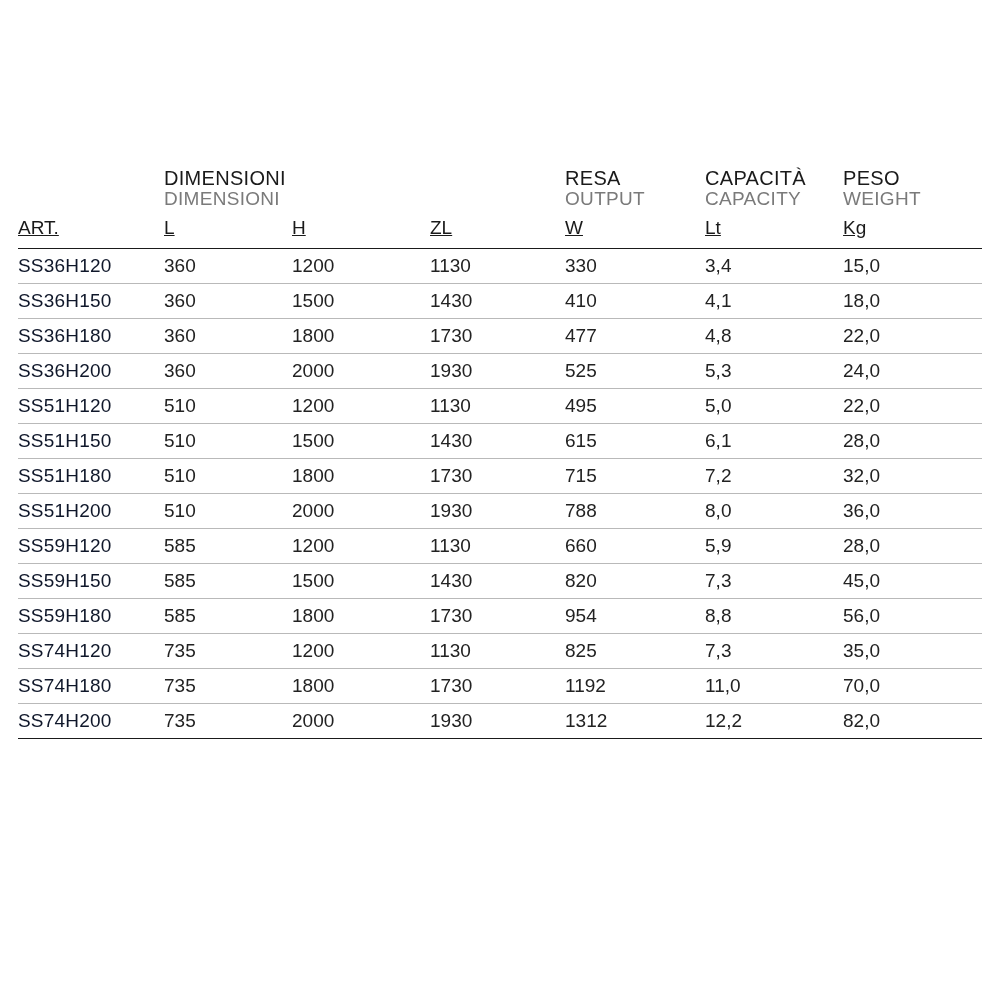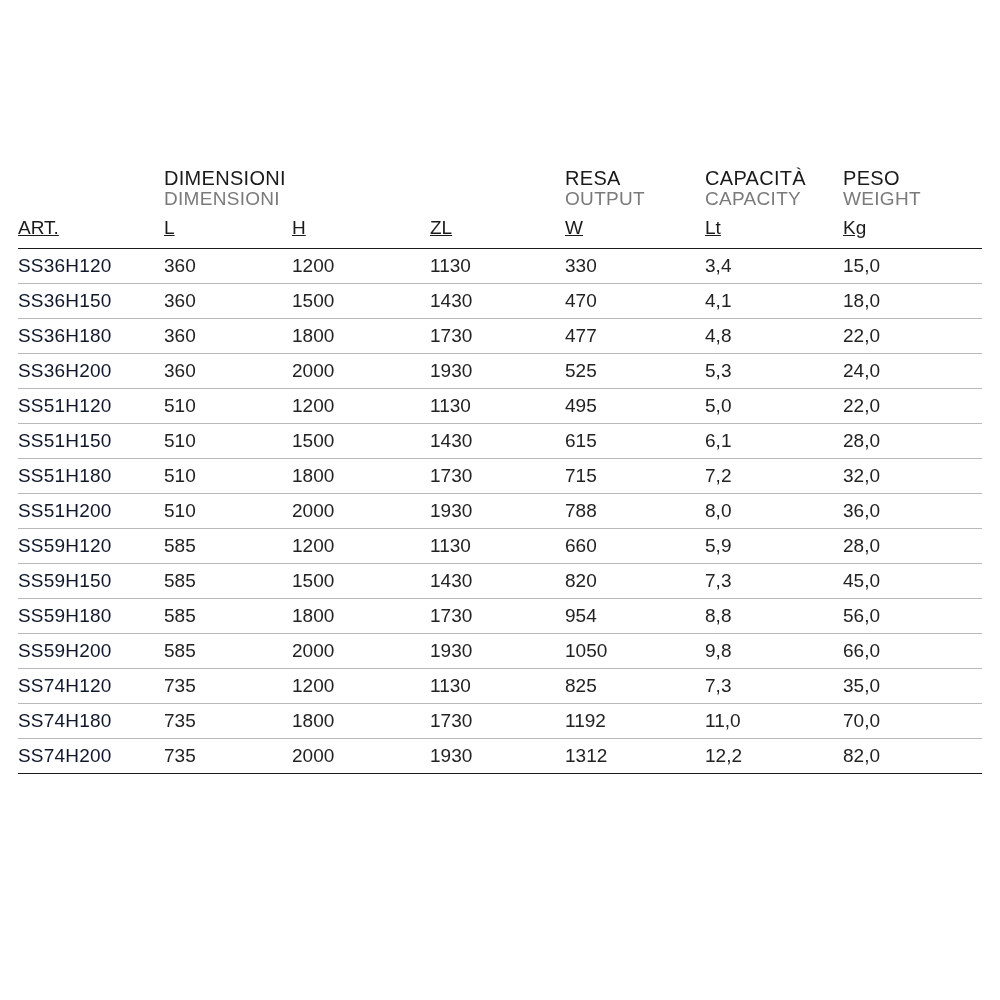--- a/index.html
+++ b/index.html
@@ -146,21 +146,21 @@
         <td>1130</td>
         <td>330</td>
         <td>3,4</td>
         <td>15,0</td>
       </tr>
       <tr class="data-row">
         <td class="art">SS36H150</td>
         <td>360</td>
         <td>1500</td>
         <td>1430</td>
-        <td>470</td>
+        <td>410</td>
         <td>4,1</td>
         <td>18,0</td>
       </tr>
       <tr class="data-row">
         <td class="art">SS36H180</td>
         <td>360</td>
         <td>1800</td>
         <td>1730</td>
         <td>477</td>
         <td>4,8</td>
@@ -232,29 +232,20 @@
       <tr class="data-row">
         <td class="art">SS59H180</td>
         <td>585</td>
         <td>1800</td>
         <td>1730</td>
         <td>954</td>
         <td>8,8</td>
         <td>56,0</td>
       </tr>
       <tr class="data-row">
-        <td class="art">SS59H200</td>
-        <td>585</td>
-        <td>2000</td>
-        <td>1930</td>
-        <td>1050</td>
-        <td>9,8</td>
-        <td>66,0</td>
-      </tr>
-      <tr class="data-row">
         <td class="art">SS74H120</td>
         <td>735</td>
         <td>1200</td>
         <td>1130</td>
         <td>825</td>
         <td>7,3</td>
         <td>35,0</td>
       </tr>
       <tr class="data-row">
         <td class="art">SS74H180</td>

